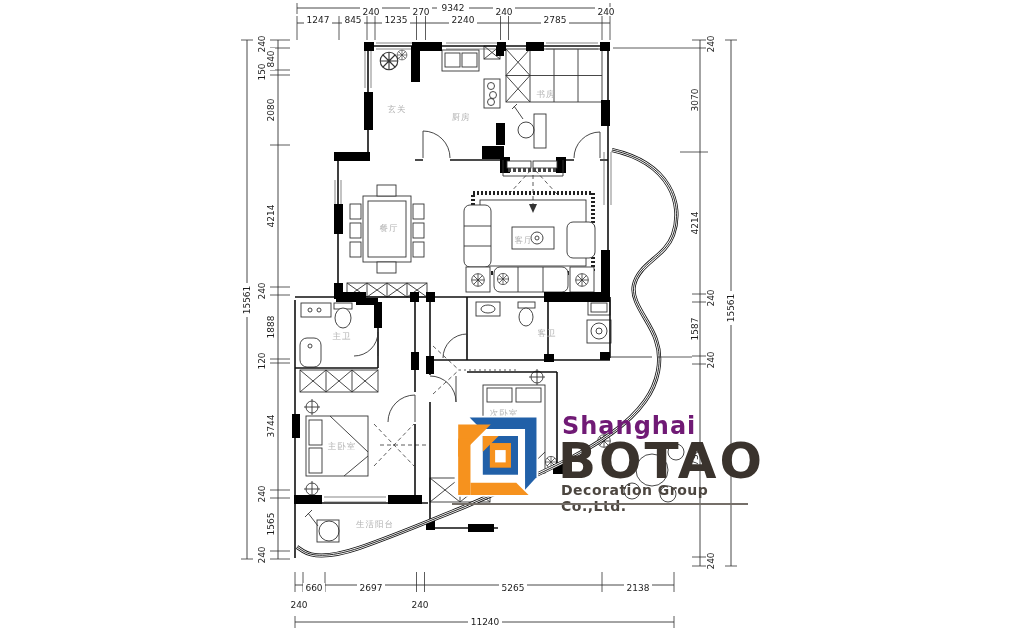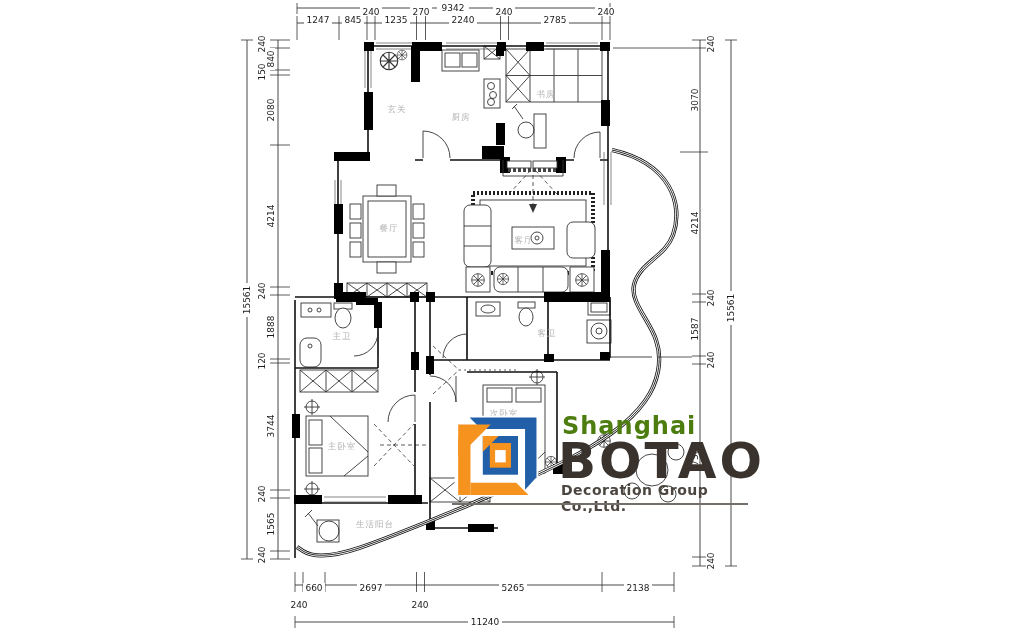--- a/index.html
+++ b/index.html
@@ -18,21 +18,21 @@
   .tick{stroke:#333;stroke-width:.8;fill:none;}
   .dash{stroke:#333;stroke-width:.8;fill:none;stroke-dasharray:4 3;}
   .dash2{stroke:#333;stroke-width:.8;fill:none;stroke-dasharray:2 3;}
   .fur{stroke:#333;stroke-width:.9;fill:#fff;}
   .furn{stroke:#333;stroke-width:.9;fill:none;}
   .rug{stroke:#222;stroke-width:4;fill:none;stroke-dasharray:2 2;}
   
   .logo{position:absolute;left:446px;top:408px;width:330px;height:160px;}
   .logo-mark{position:absolute;left:6px;top:6px;width:88px;height:88px;}
   .logo-city{position:absolute;left:116px;top:4px;font-size:24px;font-weight:bold;
-             color:#4d7c0f;letter-spacing:1px;}
+             color:#701a75;letter-spacing:1px;}
   .logo-word{position:absolute;left:112px;top:24px;font-size:50px;font-weight:bold;
              color:#3a332d;letter-spacing:3px;}
   .logo-sub{position:absolute;left:115px;top:74px;font-size:14px;font-weight:bold;
             color:#4c4640;letter-spacing:.5px;}
   .logo-rule{position:absolute;left:6px;top:95px;width:296px;height:2px;background:#756f69;}
   .logo-cn{position:absolute;left:1px;top:99px;font-size:29px;font-weight:bold;
            color:#46403a;white-space:nowrap;
            text-shadow:0 0 2px #fff,0 0 2px #fff;}
 </style>
 </head>

